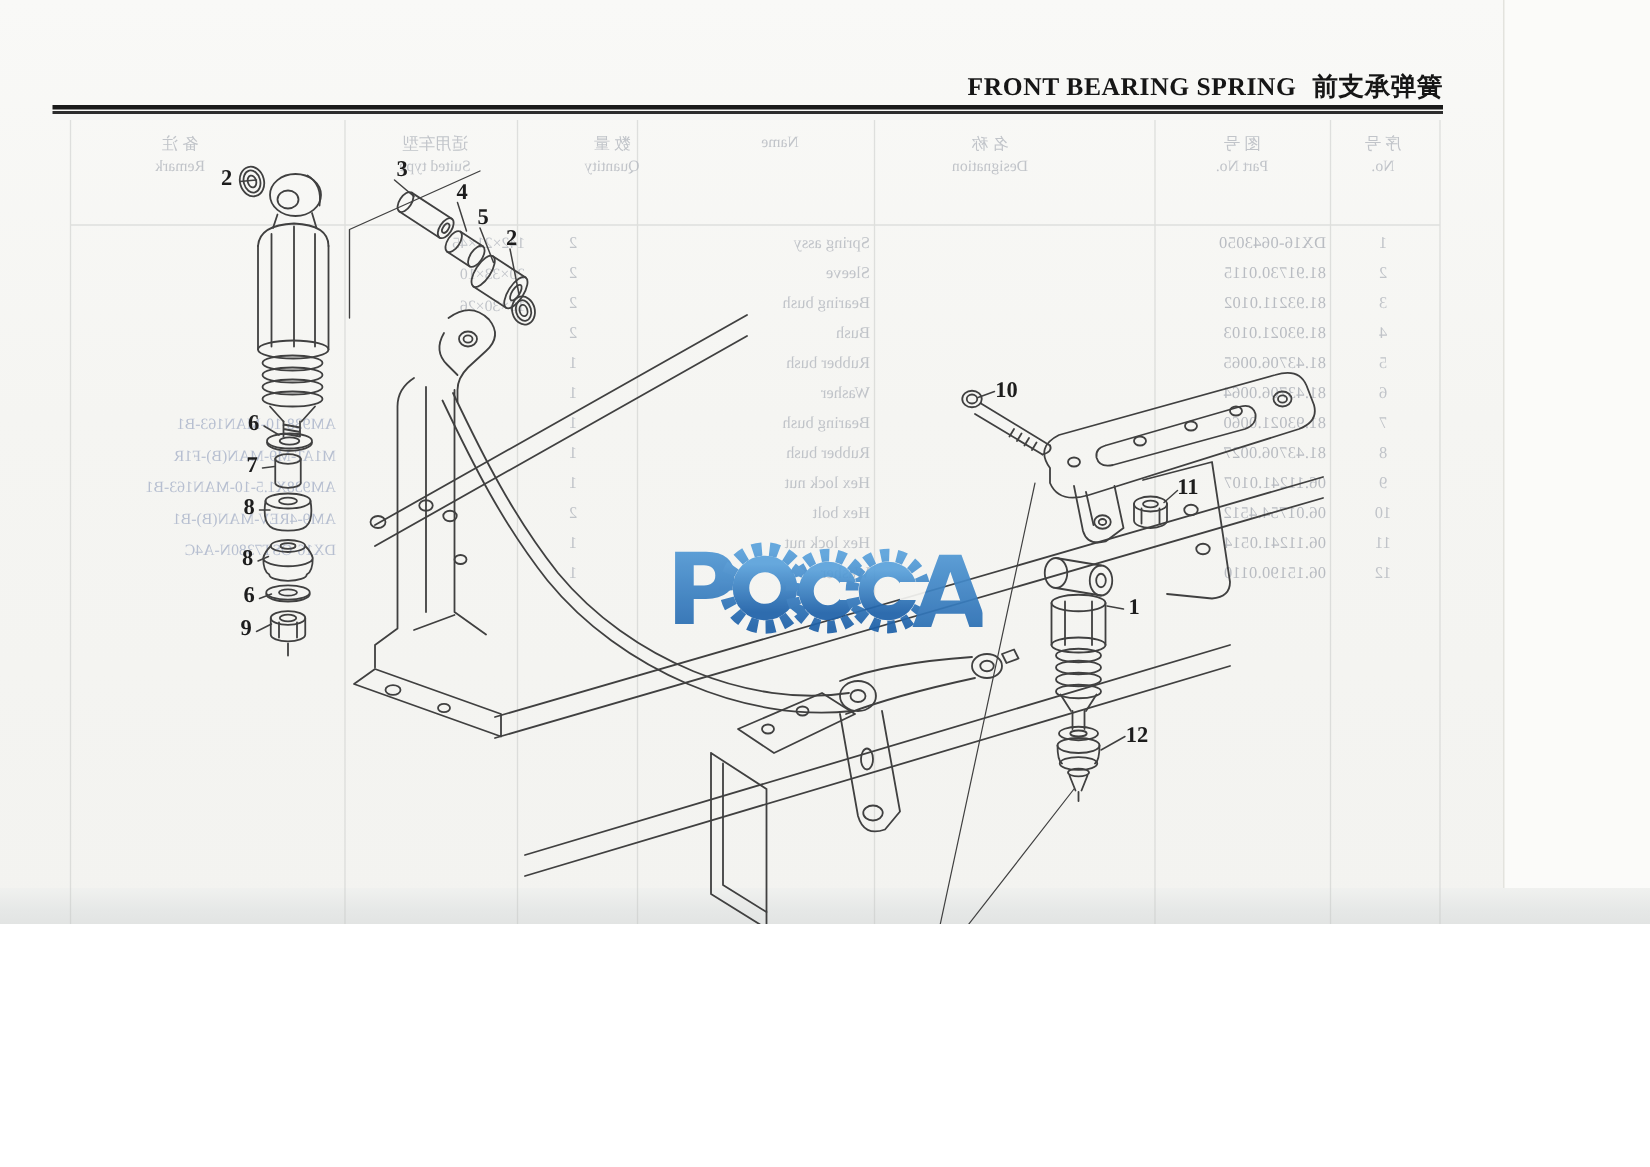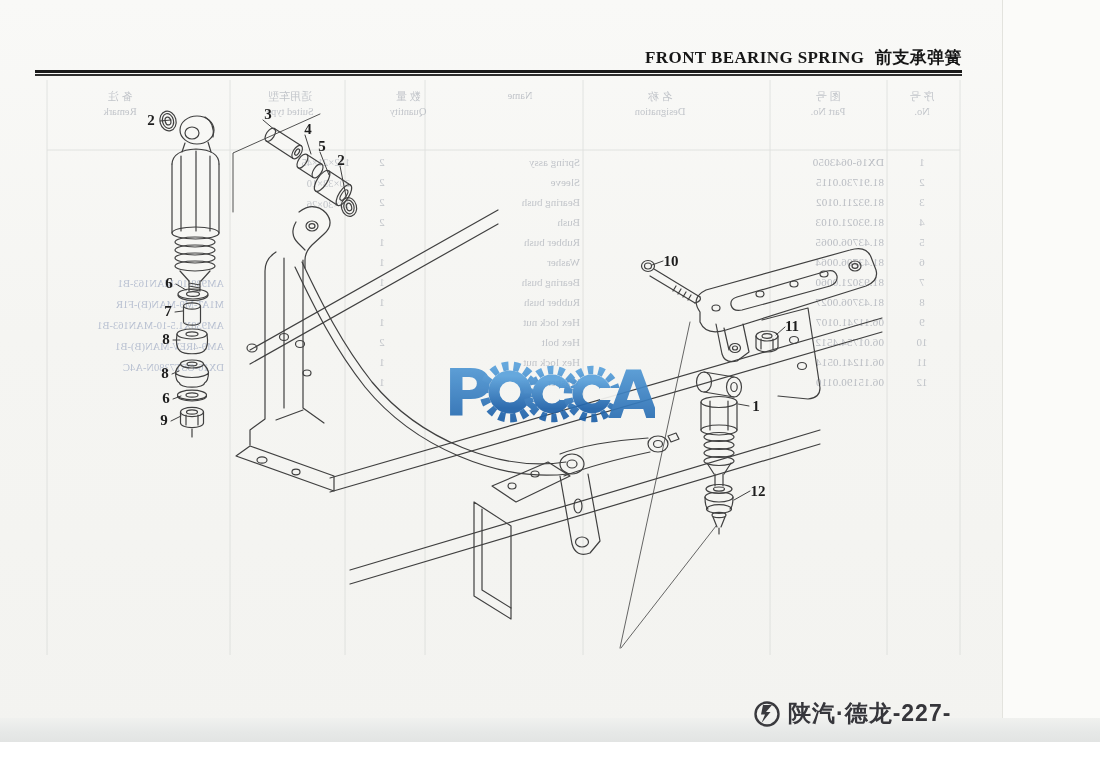--- a/index.html
+++ b/index.html
@@ -1,17 +1,17 @@
 <!DOCTYPE html>
 <html><head>
 <meta charset="utf-8">
 <style>
   html,body{margin:0;padding:0;background:#ffffff;}
   .page{
-    position:relative;width:1100px;height:742px;overflow:hidden;
+    position:relative;width:1100px;height:616px;overflow:hidden;
     background:linear-gradient(180deg,#f9f9f7 0%,#f5f5f2 45%,#f3f3f0 100%);
     font-family:"Liberation Serif",serif;
   }
   .right-margin{position:absolute;left:1002px;top:0;width:98px;height:100%;
     background:#fbfbf9;border-left:1px solid #e3e3de;}
   .bottom-strip{position:absolute;left:0;bottom:0;width:100%;height:24px;
     background:linear-gradient(180deg,#f0f1ef 0%,#e6e8e7 60%,#e2e4e3 100%);}
   .hdr-title{position:absolute;top:46px;right:138px;font-size:17px;font-weight:bold;
     color:#161616;letter-spacing:.4px;white-space:nowrap;}
   .hdr-title .zh{margin-left:6px;}

